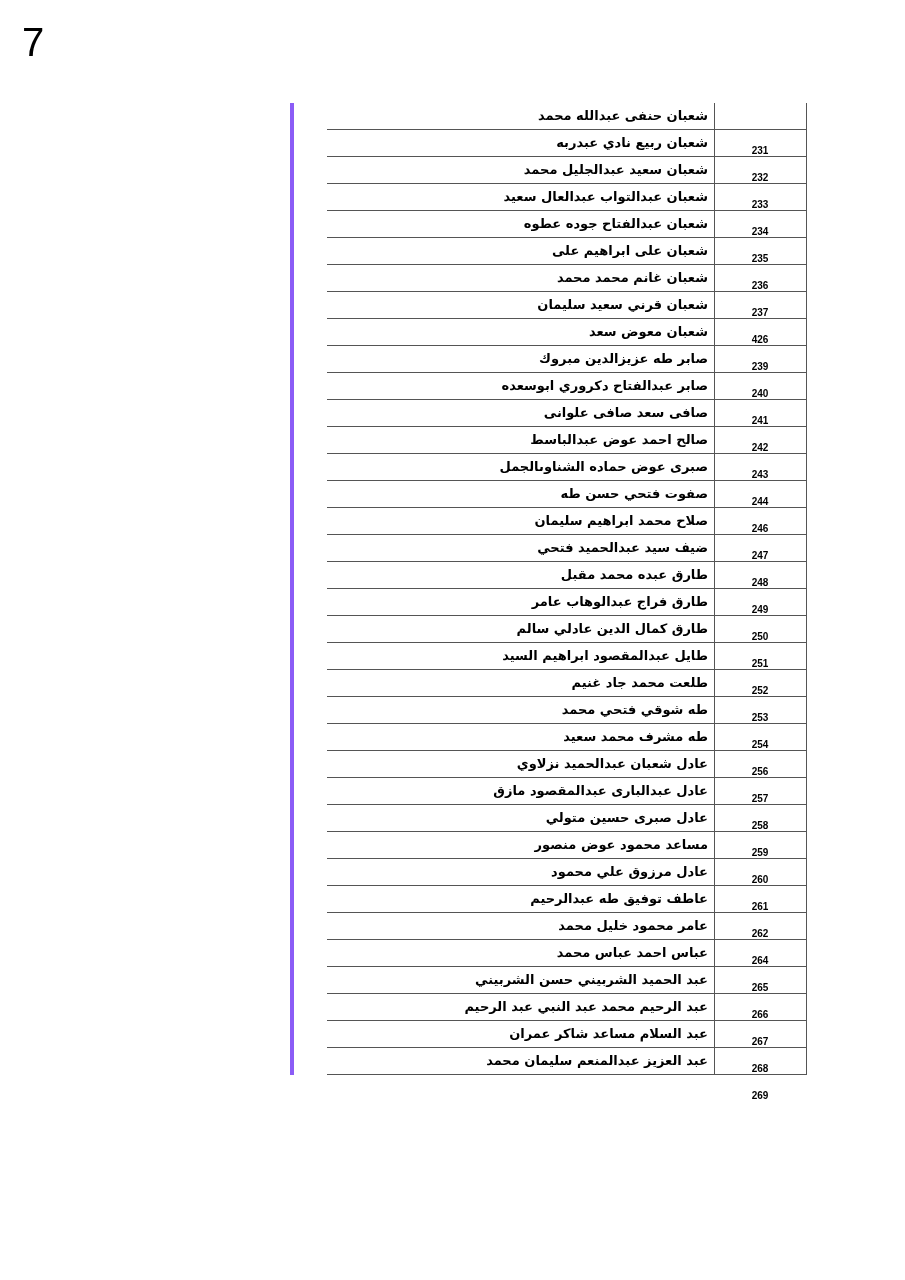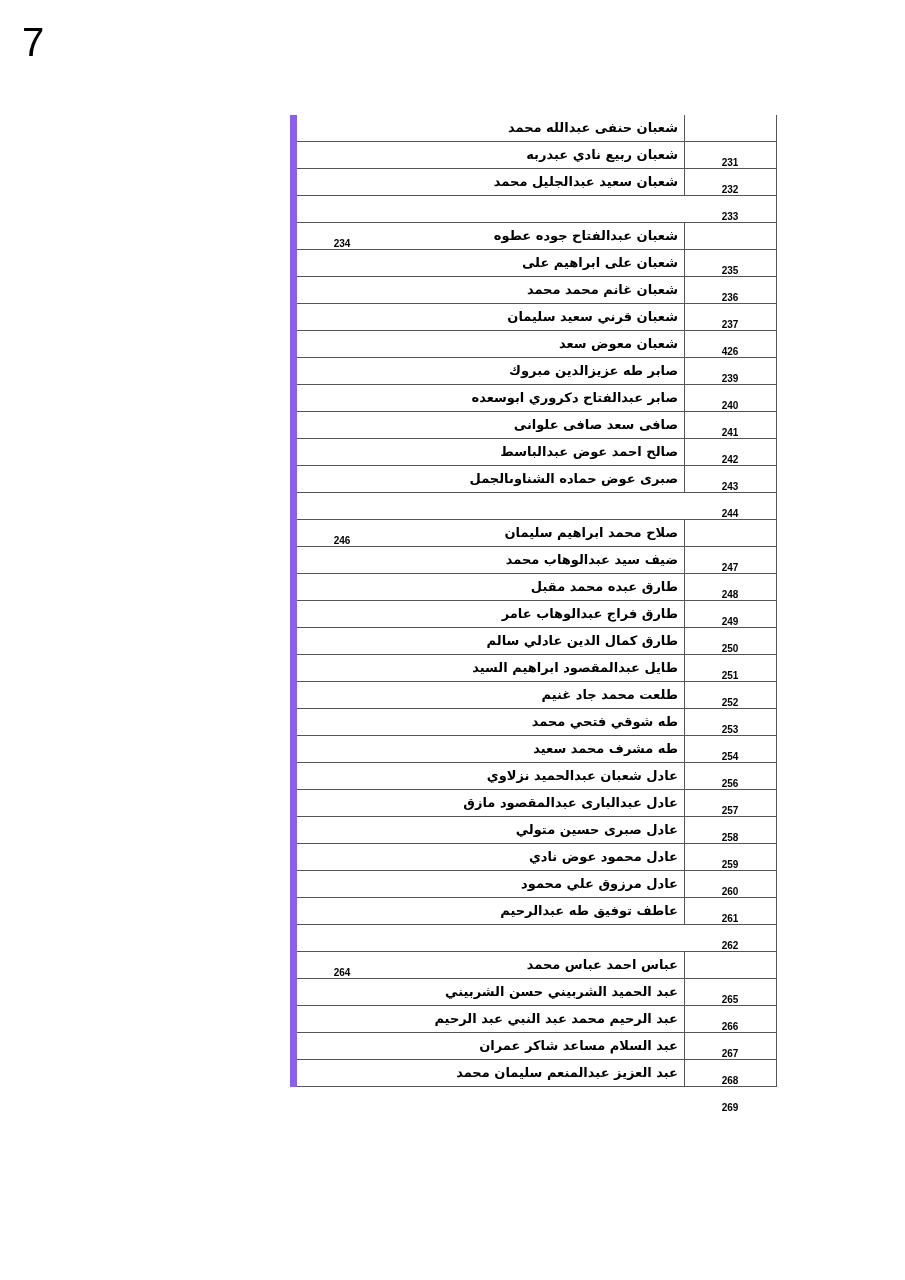--- a/index.html
+++ b/index.html
@@ -1,21 +1,21 @@
 <!DOCTYPE html>
 <html><head>
   <meta charset="utf-8">
   <style>
     html, body { margin: 0; padding: 0; background: #ffffff; }
     body { width: 905px; height: 1280px; position: relative; overflow: hidden;
            font-family: "DejaVu Sans", sans-serif; color: #000; }
     .page-number { position: absolute; left: 22px; top: 22px; font-size: 40px;
                    font-family: "Liberation Sans", sans-serif; line-height: 1; }
-    .table { position: absolute; left: 290px; top: 115px; width: 479px;
-             border-left: 7px solid #8b5cf6; border-right: 1px solid #555; }
+    .table { position: absolute; left: 290px; top: 103px; width: 479px;
+             border-left: 4px solid #8b5cf6; border-right: 1px solid #555; padding-left: 33px; }
     .row { display: flex; height: 26px; border-bottom: 1px solid #555; box-sizing: content-box; }
     .cell-name { width: 388px; border-right: 1px solid #555; direction: rtl; text-align: right;
                  padding-right: 6px; box-sizing: border-box; font-size: 13px; font-weight: bold;
                  line-height: 26px; white-space: nowrap; overflow: hidden; }
     .cell-num { width: 90px; text-align: center; font-family: "Liberation Sans", sans-serif;
                 font-size: 10px; font-weight: bold; line-height: 30px; margin-top: 33px; }
   </style>
 </head>
 <body>
 
@@ -28,20 +28,21 @@
     </div>
     <div class="row">
       <div class="cell-name">شعبان ربيع نادي عبدربه</div>
       <div class="cell-num">232</div>
     </div>
     <div class="row">
       <div class="cell-name">شعبان سعيد عبدالجليل محمد</div>
       <div class="cell-num">233</div>
     </div>
     <div class="row">
+      <div class="cell-name">شعبان عبدالتواب عبدالعال سعيد</div>
       <div class="cell-num">234</div>
     </div>
     <div class="row">
       <div class="cell-name">شعبان عبدالفتاح جوده عطوه</div>
       <div class="cell-num">235</div>
     </div>
     <div class="row">
       <div class="cell-name">شعبان على ابراهيم على</div>
       <div class="cell-num">236</div>
     </div>
@@ -71,28 +72,29 @@
     </div>
     <div class="row">
       <div class="cell-name">صالح احمد عوض عبدالباسط</div>
       <div class="cell-num">243</div>
     </div>
     <div class="row">
       <div class="cell-name">صبرى عوض حماده الشناوىالجمل</div>
       <div class="cell-num">244</div>
     </div>
     <div class="row">
+      <div class="cell-name">صفوت فتحي حسن طه</div>
       <div class="cell-num">246</div>
     </div>
     <div class="row">
       <div class="cell-name">صلاح محمد ابراهيم سليمان</div>
       <div class="cell-num">247</div>
     </div>
     <div class="row">
-      <div class="cell-name">ضيف سيد عبدالوهاب محمد</div>
+      <div class="cell-name">ضيف سيد عبدالحميد فتحي</div>
       <div class="cell-num">248</div>
     </div>
     <div class="row">
       <div class="cell-name">طارق عبده محمد مقبل</div>
       <div class="cell-num">249</div>
     </div>
     <div class="row">
       <div class="cell-name">طارق فراج عبدالوهاب عامر</div>
       <div class="cell-num">250</div>
     </div>
@@ -122,32 +124,33 @@
     </div>
     <div class="row">
       <div class="cell-name">عادل عبدالبارى عبدالمقصود مازق</div>
       <div class="cell-num">258</div>
     </div>
     <div class="row">
       <div class="cell-name">عادل صبرى حسين متولي</div>
       <div class="cell-num">259</div>
     </div>
     <div class="row">
-      <div class="cell-name">عادل محمود عوض نادي</div>
+      <div class="cell-name">مساعد محمود عوض منصور</div>
       <div class="cell-num">260</div>
     </div>
     <div class="row">
       <div class="cell-name">عادل مرزوق علي محمود</div>
       <div class="cell-num">261</div>
     </div>
     <div class="row">
       <div class="cell-name">عاطف توفيق طه عبدالرحيم</div>
       <div class="cell-num">262</div>
     </div>
     <div class="row">
+      <div class="cell-name">عامر محمود خليل محمد</div>
       <div class="cell-num">264</div>
     </div>
     <div class="row">
       <div class="cell-name">عباس احمد عباس محمد</div>
       <div class="cell-num">265</div>
     </div>
     <div class="row">
       <div class="cell-name">عبد الحميد الشربيني حسن الشربيني</div>
       <div class="cell-num">266</div>
     </div>

